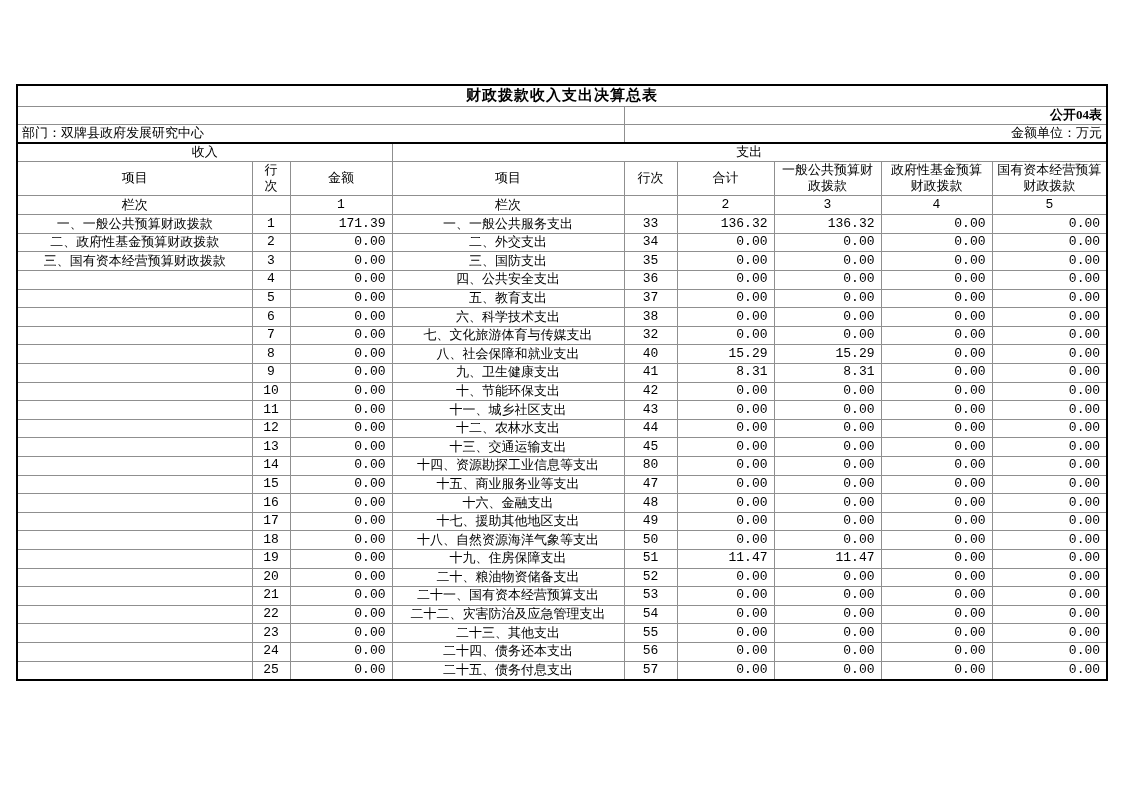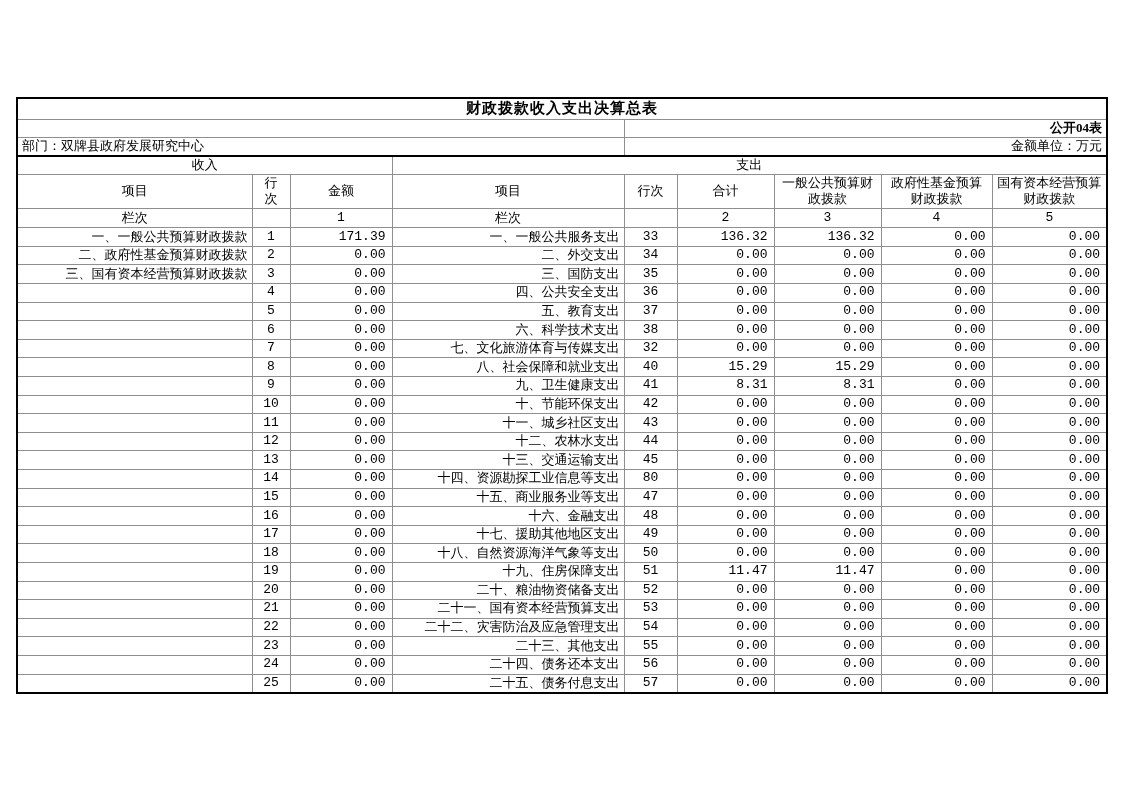--- a/index.html
+++ b/index.html
@@ -1,34 +1,34 @@
 <!DOCTYPE html>
 <html><head>
 <meta charset="utf-8">
 <style>
   html,body{margin:0;padding:0;background:#ffffff;}
   body{width:1122px;height:793px;position:relative;overflow:hidden;
        font-family:"Liberation Serif",serif;color:#000;}
-  .sheet{position:absolute;left:16px;top:97px;width:1090px;}
+  .sheet{position:absolute;left:16px;top:84px;width:1090px;}
   table.fiscal{border-collapse:collapse;table-layout:fixed;width:1090px;
        border:2px solid #000;}
   td{border:1px solid #8f8f8f;padding:0 4px;overflow:hidden;
      white-space:nowrap;font-size:13px;line-height:1.15;vertical-align:middle;}
   
   tr.r-title{height:21px;} tr.r-code{height:18px;} tr.r-dept{height:19px;}
   tr.r-group{height:18px;margin-top:35px;} tr.r-head{height:33px;} tr.r-index{height:19px;}
   tr.r-data{height:18.6px;}
   
   tr.r-dept td{border-bottom:2px solid #000;}
   
   .title-cell{text-align:center;font-weight:bold;font-size:15px;letter-spacing:1px;}
   .right{text-align:right;}
   .bold{font-weight:bold;margin-left:8px;}
   .center{text-align:center;}
-  .t-item{text-align:right;}
+  .t-item{text-align:center;}
   .t-line{font-family:"Liberation Mono","DejaVu Sans Mono",monospace;
           text-align:center;font-size:13px;}
   .t-num{font-family:"Liberation Mono","DejaVu Sans Mono",monospace;
          text-align:right;font-size:13px;padding-right:6px;}
   .hd{text-align:center;white-space:normal;line-height:1.3;}
   .vw{display:inline-block;max-width:1.05em;word-break:break-all;
       line-height:1.25;text-align:center;}
 </style>
 </head>
 <body>

